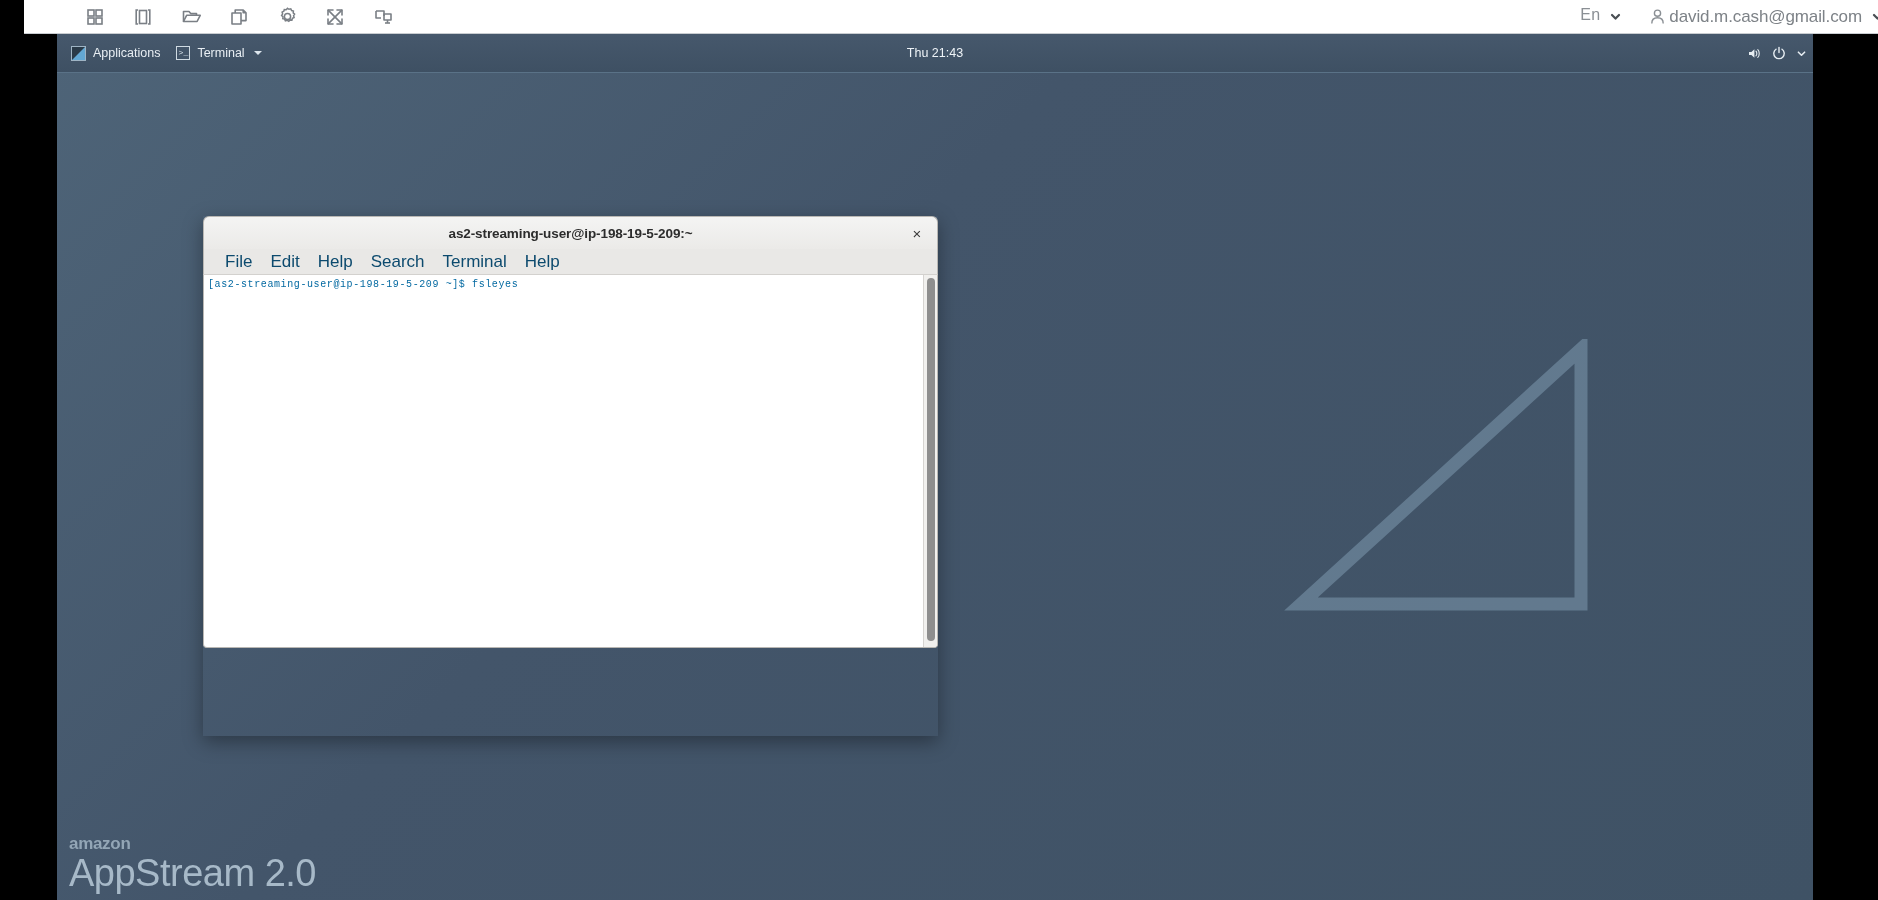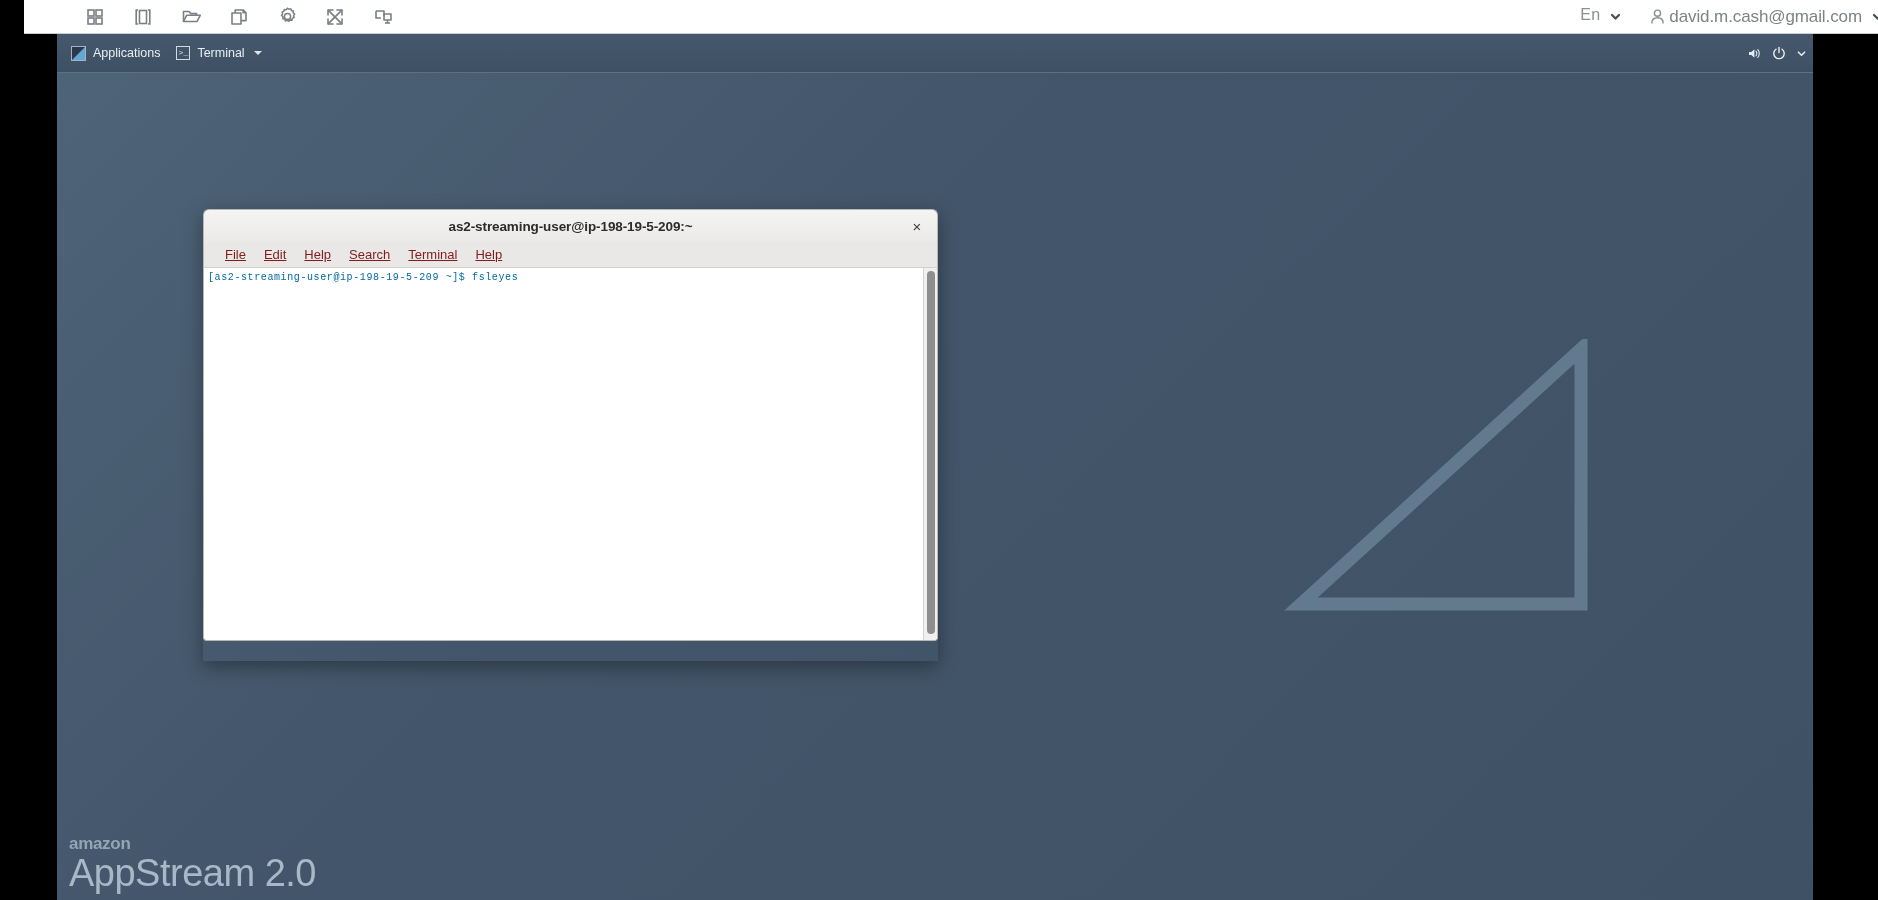--- a/index.html
+++ b/index.html
@@ -167,23 +167,23 @@
     align-items: center;
     gap: 10px;
     color: #e6edf2;
   }
   .tray-icon { display: flex; align-items: center; justify-content: center; cursor: pointer; }
 
   
   #terminal-window {
     position: absolute;
     left: 146px;
-    top: 175px;
+    top: 182px;
     width: 735px;
-    height: 452px;
+    height: 520px;
     box-shadow: 0 6px 18px rgba(0,0,0,.35);
   }
 
   #terminal-titlebar {
     position: relative;
     height: 33px;
     background: linear-gradient(180deg, #f4f4f3 0%, #ebeae8 100%);
     border: 1px solid #b9b7b3;
     border-bottom: none;
     border-radius: 6px 6px 0 0;
@@ -215,25 +215,24 @@
     background: #e9e8e6;
     border-left: 1px solid #b9b7b3;
     border-right: 1px solid #b9b7b3;
     border-bottom: 1px solid #d3d1ce;
     display: flex;
     align-items: center;
     padding-left: 12px;
     gap: 0;
   }
   .menu-item {
-    font-size: 13px;
-    color: #7f1d1d;
+    font-size: 17px;
+    color: #0c4a6e;
     padding: 2px 9px;
     cursor: pointer;
-    text-decoration: underline;
   }
 
   #terminal-body {
     position: relative;
     height: 373px;
     background: #ffffff;
     border-left: 1px solid #b9b7b3;
     border-right: 1px solid #b9b7b3;
     border-bottom: 1px solid #b9b7b3;
     border-radius: 0 0 4px 4px;
@@ -402,20 +401,21 @@
         <span id="app-logo"></span>
         <span>Applications</span>
       </div>
 
       <div class="panel-btn">
         <span id="term-icon">&gt;_</span>
         <span>Terminal</span>
         <span class="panel-caret"></span>
       </div>
 
+      <div id="panel-clock">Thu 21:43</div>
 
       <div id="panel-tray">
         <span class="tray-icon">
           <svg width="15" height="15" viewBox="0 0 15 15" fill="currentColor">
             <path d="M2 6 H4.4 L7.4 3.2 V11.8 L4.4 9 H2 Z"></path>
             <path d="M9 5.2 C10.1 6.1 10.1 8.9 9 9.8" fill="none" stroke="currentColor" stroke-width="1.1" stroke-linecap="round"></path>
             <path d="M10.8 3.6 C12.7 5.2 12.7 9.8 10.8 11.4" fill="none" stroke="currentColor" stroke-width="1.1" stroke-linecap="round"></path>
           </svg>
         </span>
         <span class="tray-icon">

